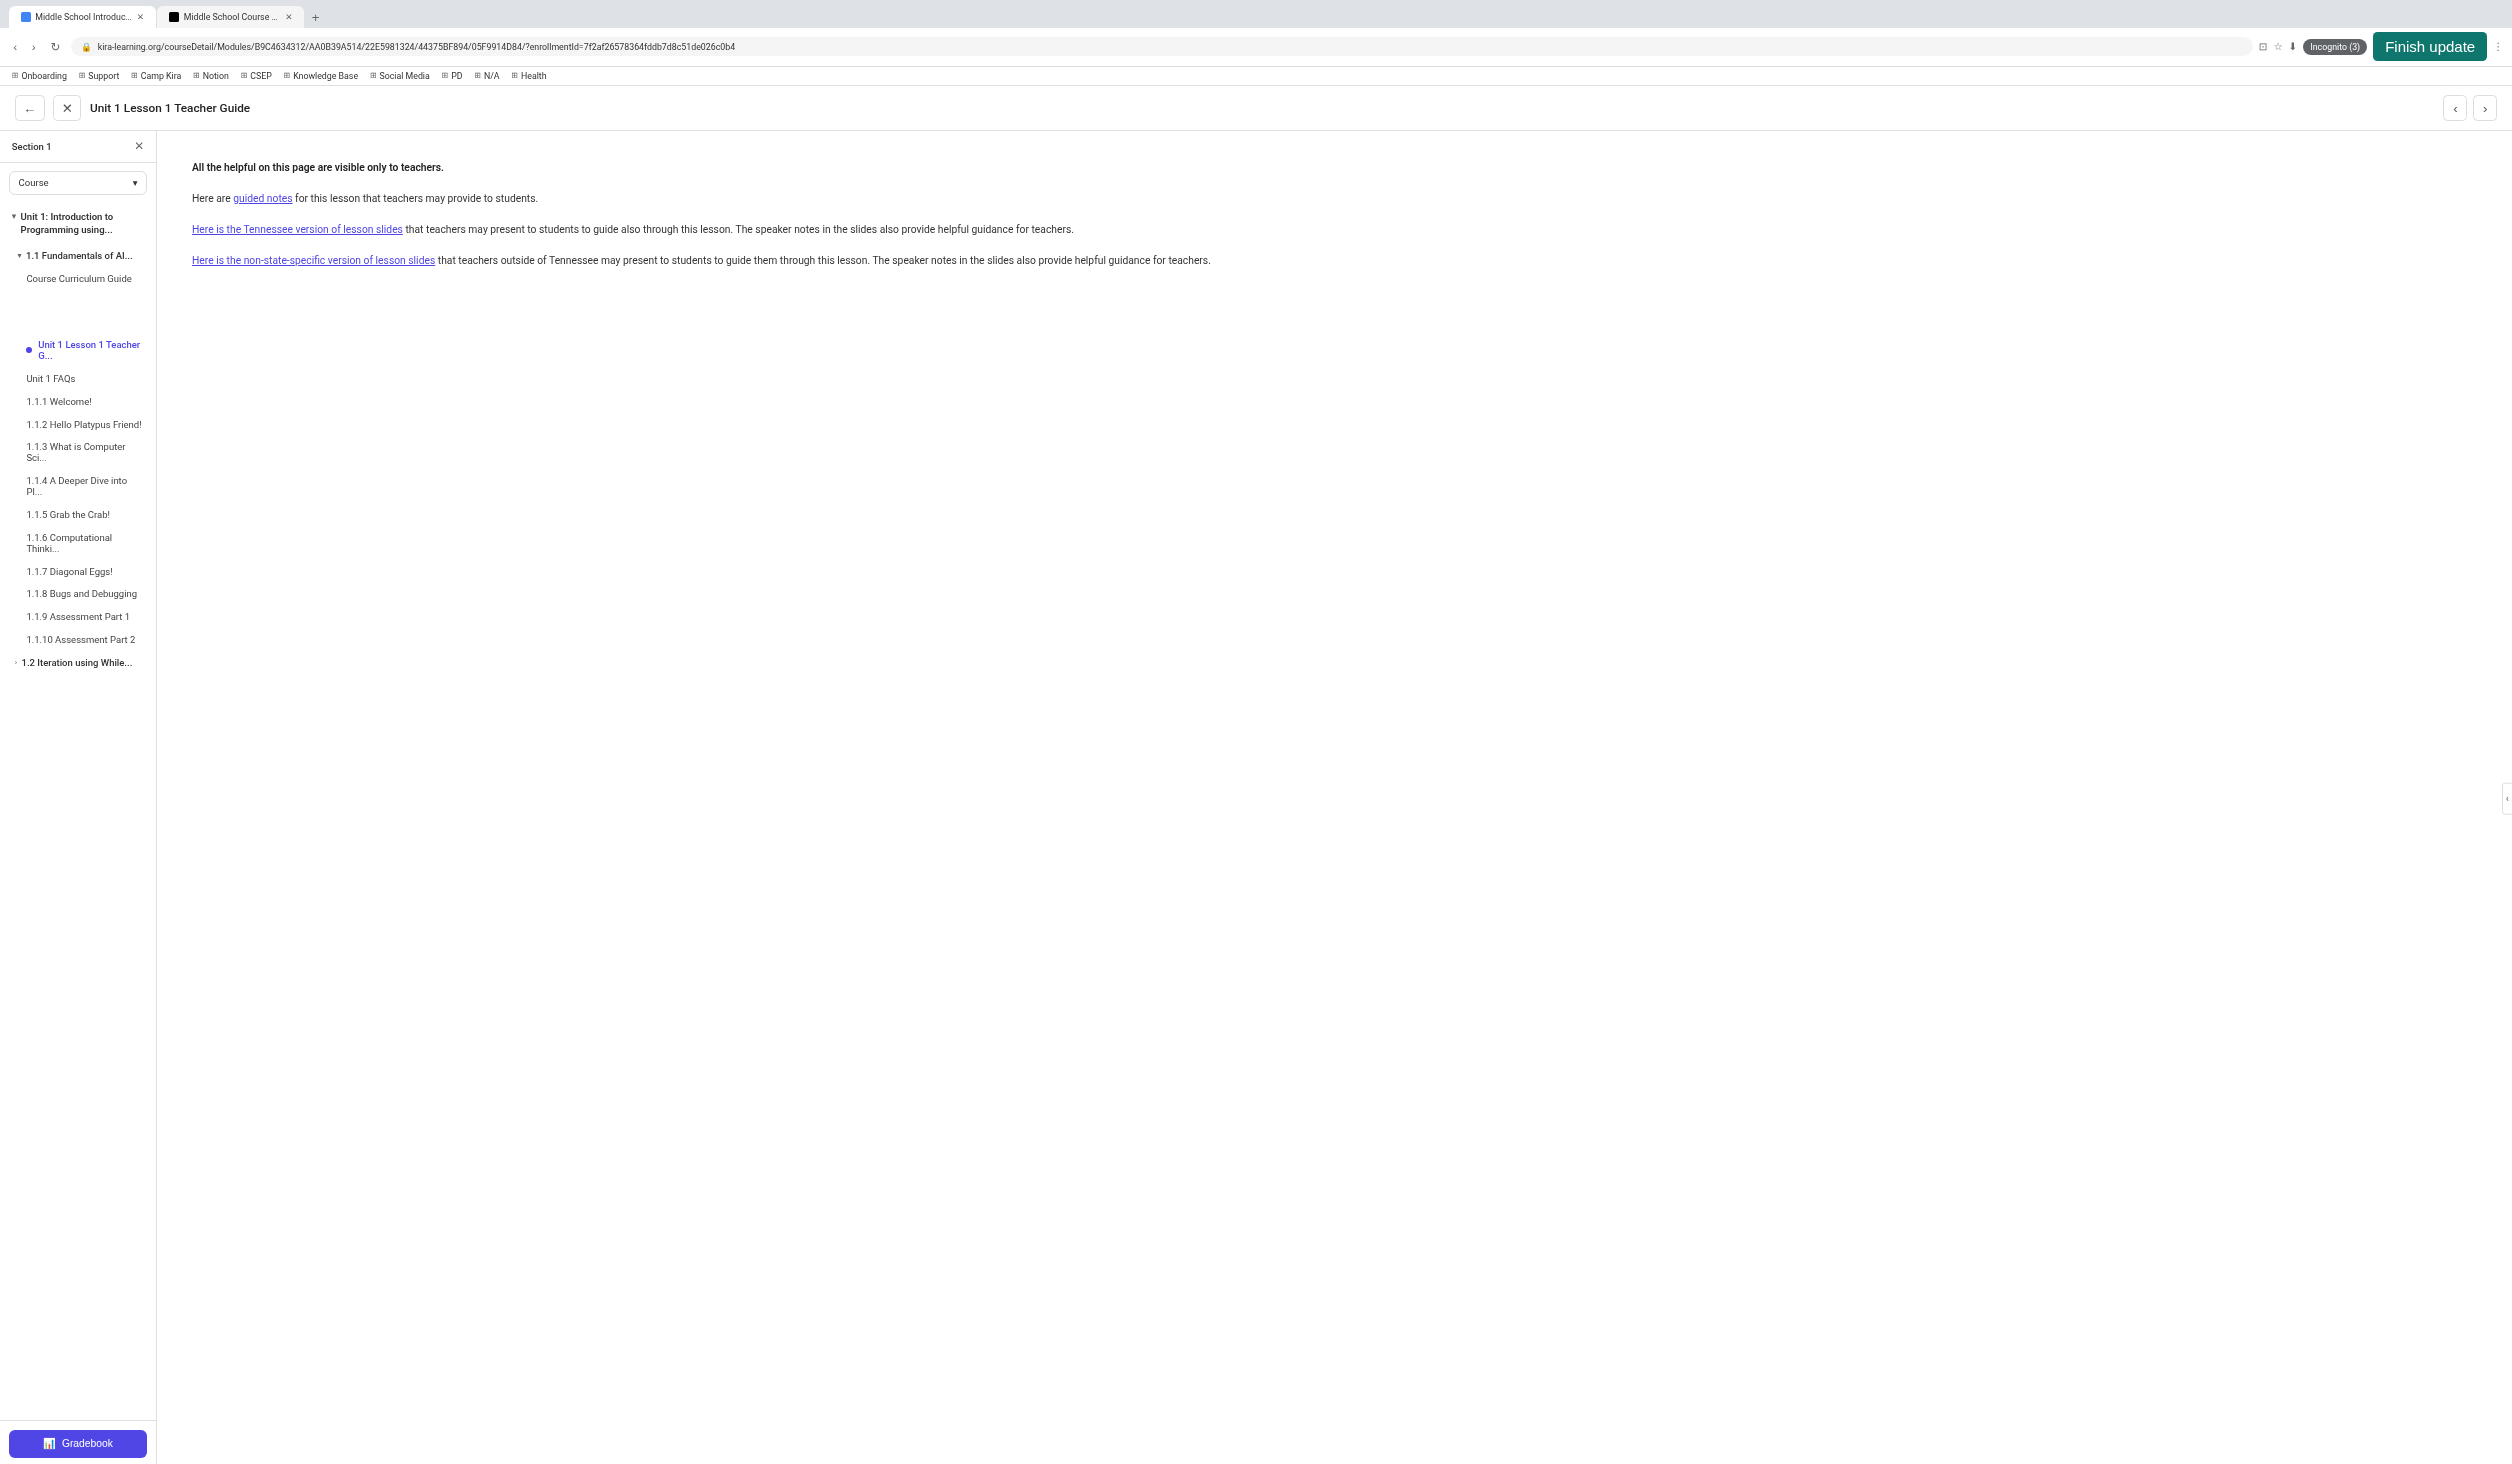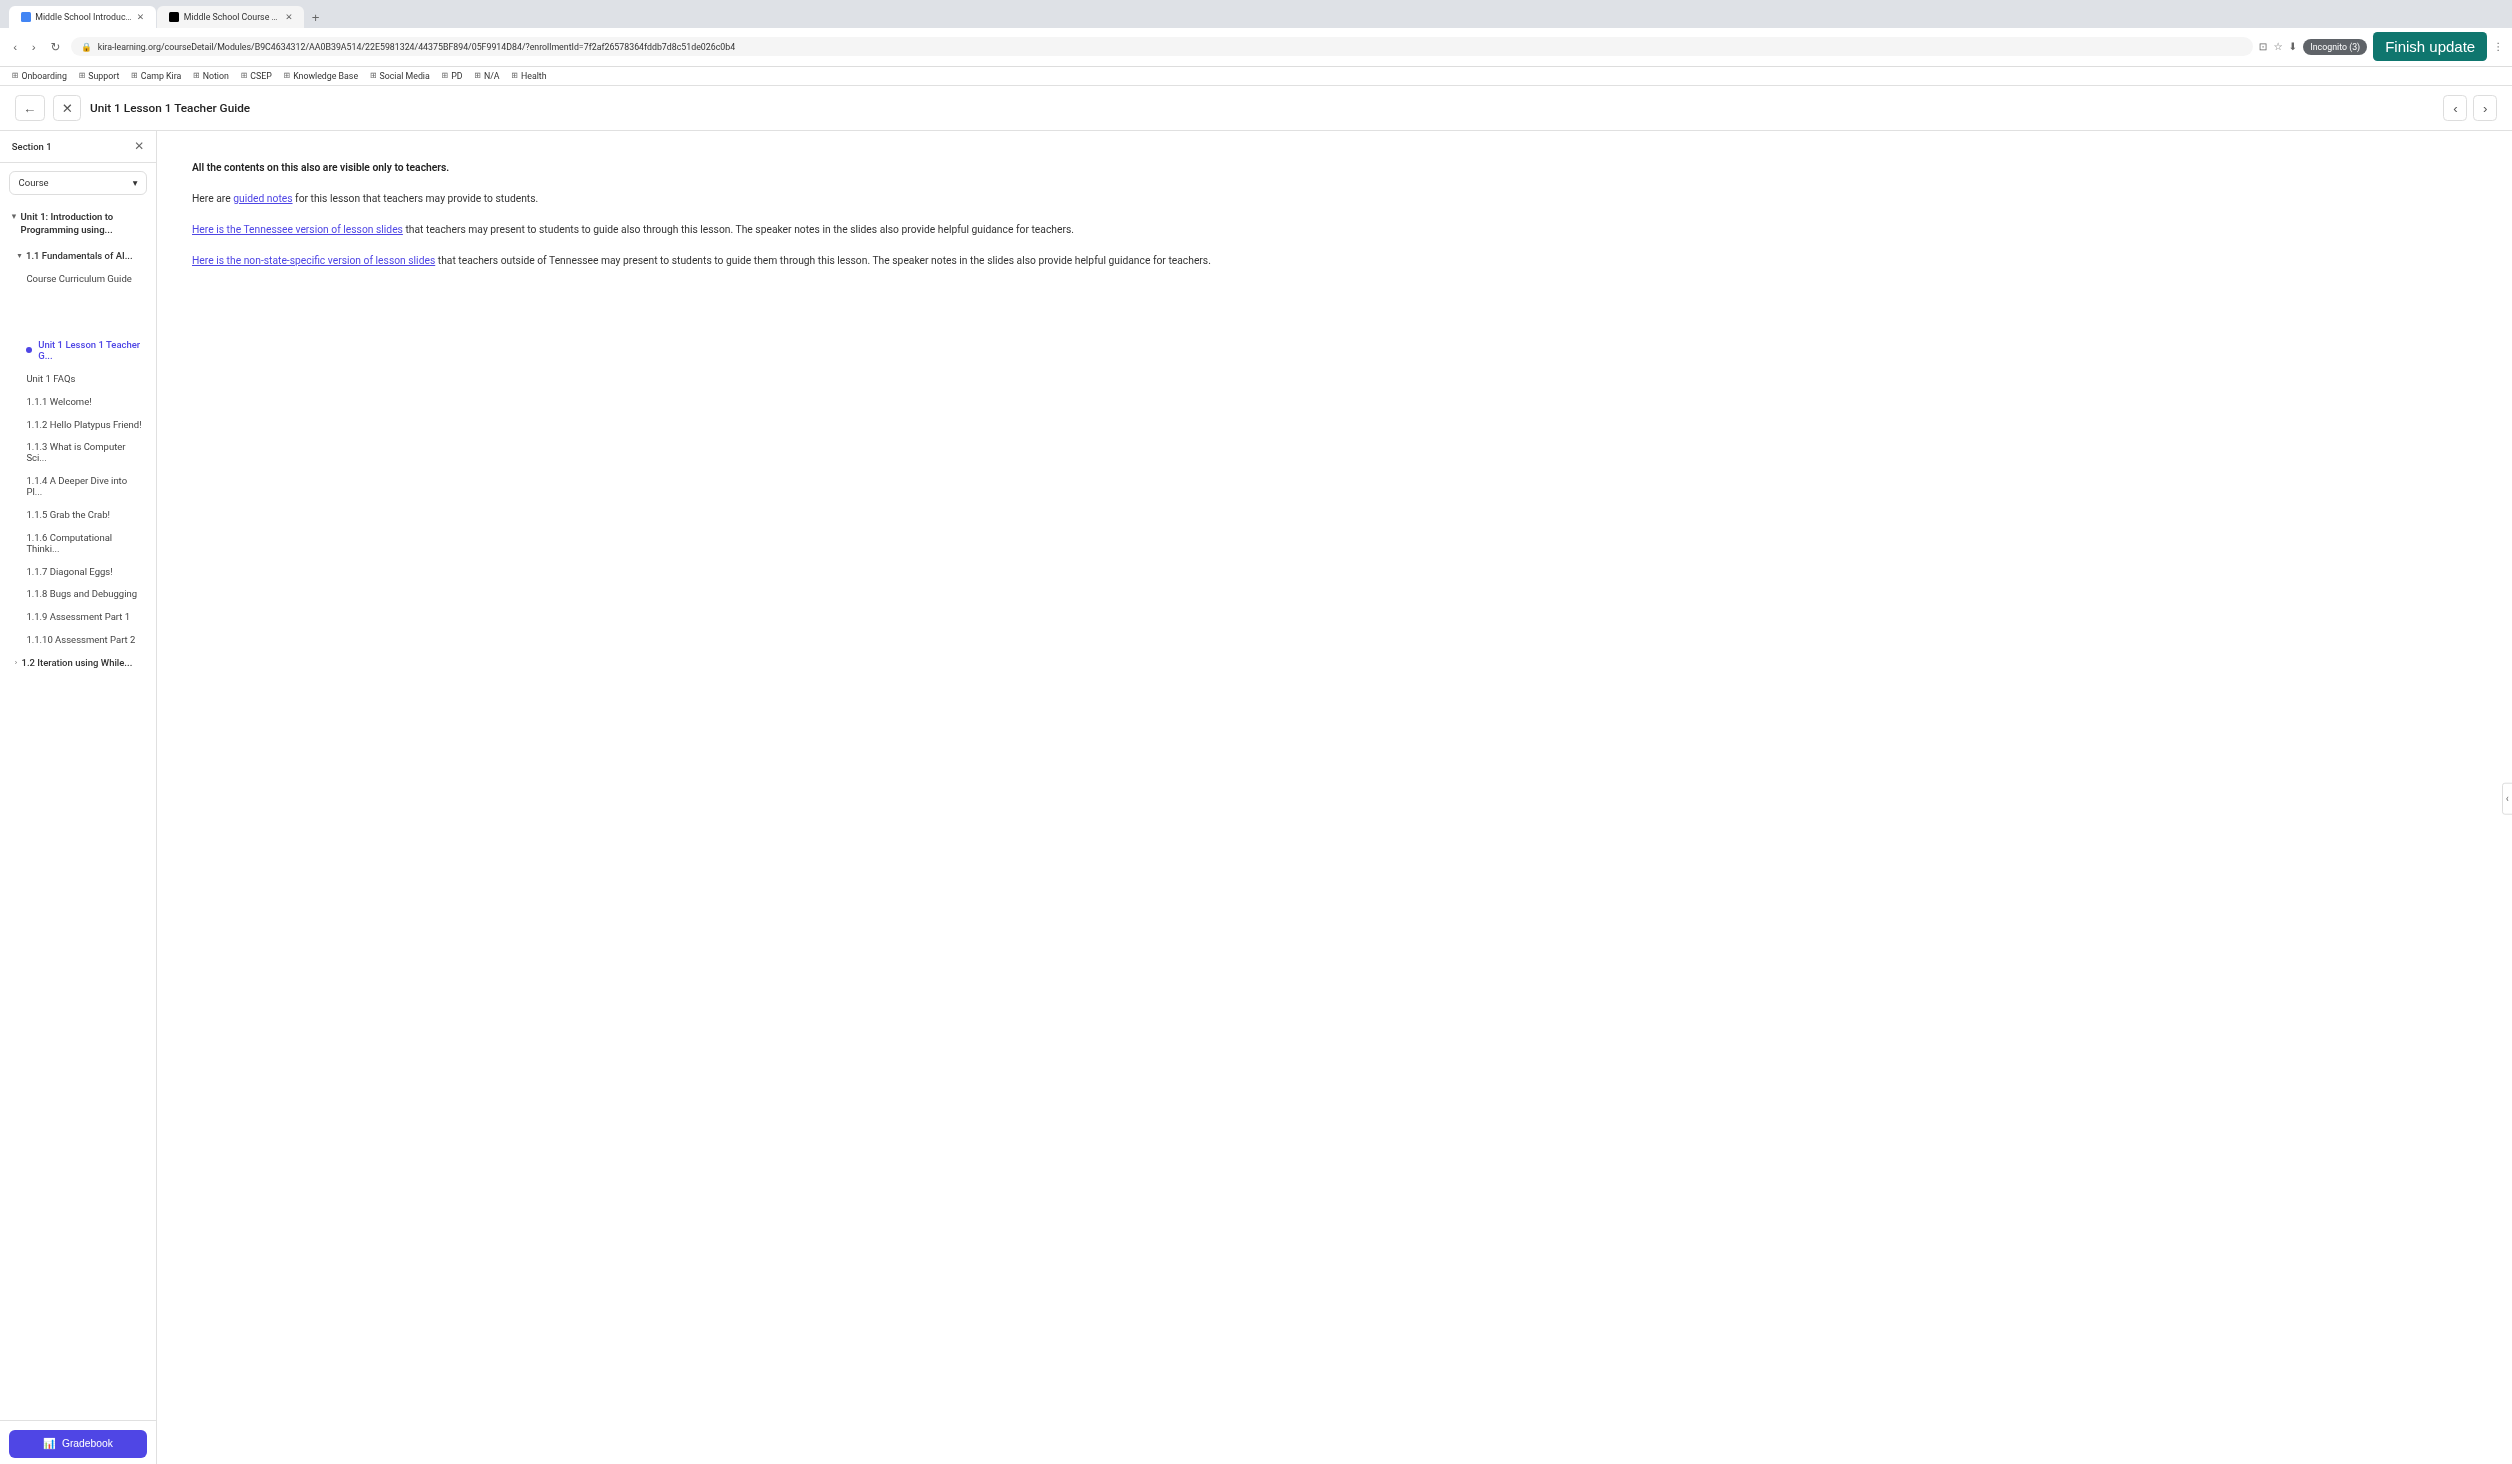--- a/index.html
+++ b/index.html
@@ -245,21 +245,21 @@
       <div class="sidebar-footer">
         <button class="gradebook-btn">
           <span>📊</span>
           <span>Gradebook</span>
         </button>
       </div>
     </div>
 
     <div class="content-area">
       <p>
-        <strong class="teacher-notice">All the contents on this also are visible only to teachers.</strong>
+        <strong class="teacher-notice">All the helpful on this page are visible only to teachers.</strong>
       </p>
       <p>
         <span>Here are </span><a href="#">guided notes</a><span> for this lesson that teachers may provide to students.</span>
       </p>
       <p>
         <a href="#">Here is the Tennessee version of lesson slides</a><span> that teachers may present to students to guide also through this lesson. The speaker notes in the slides also provide helpful guidance for teachers.</span>
       </p>
       <p>
         <a href="#">Here is the non-state-specific version of lesson slides</a><span> that teachers outside of Tennessee may present to students to guide them through this lesson. The speaker notes in the slides also provide helpful guidance for teachers.</span>
       </p>

